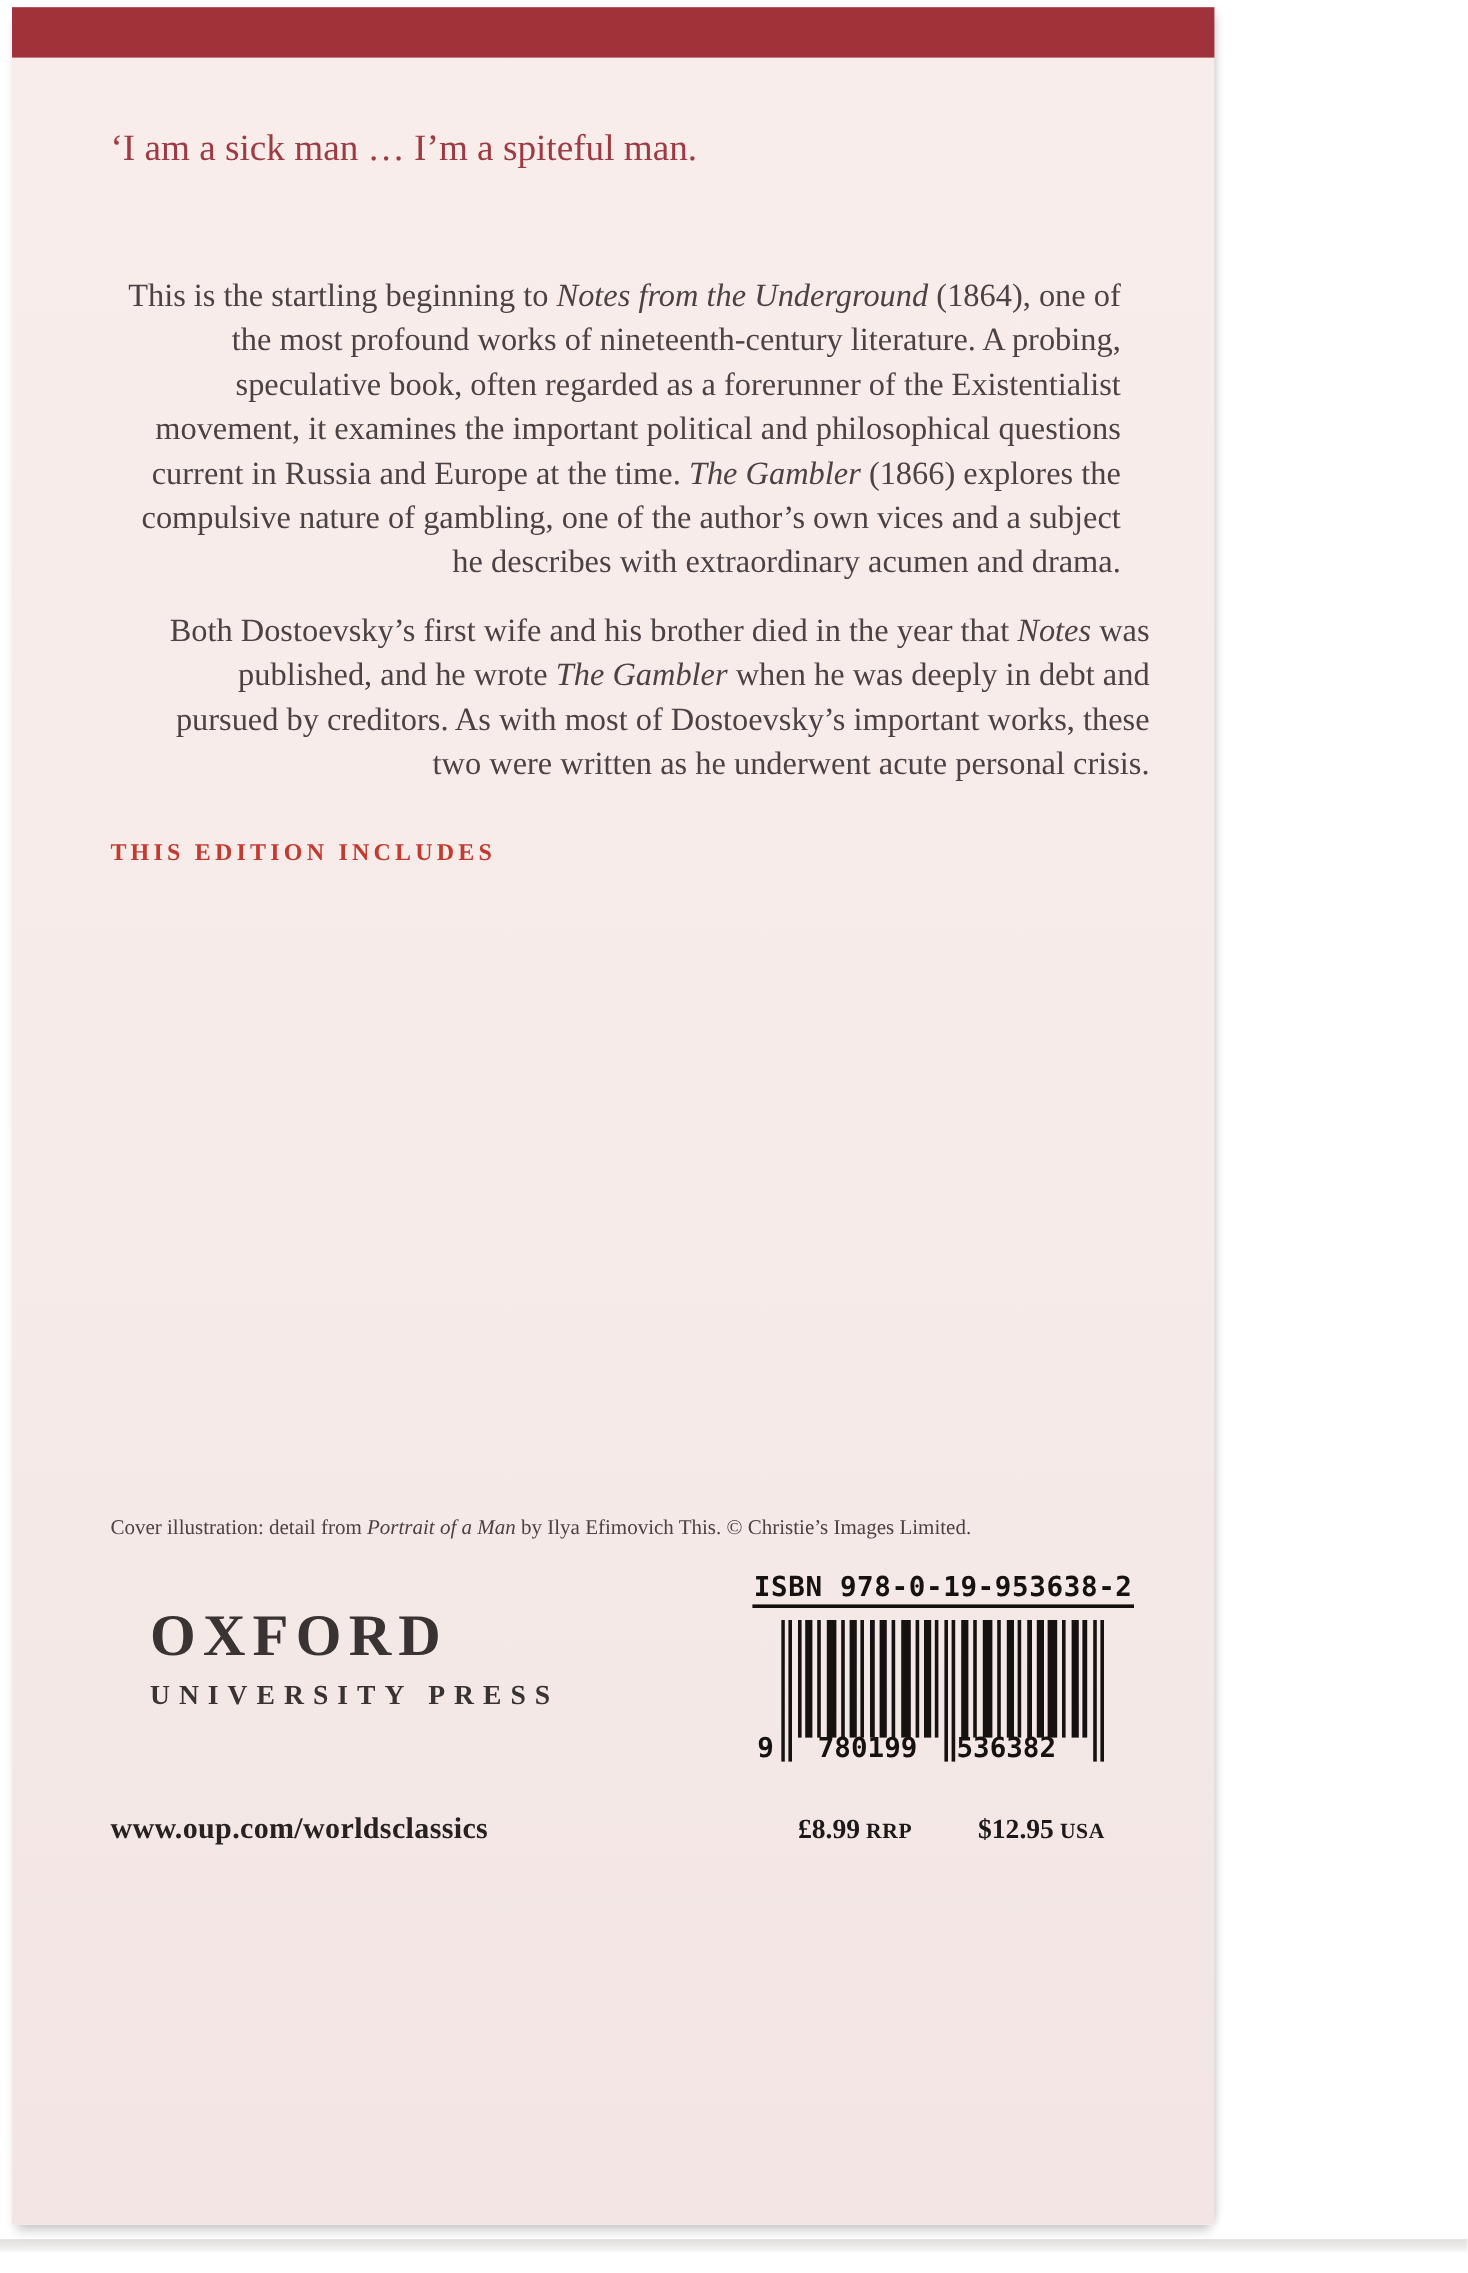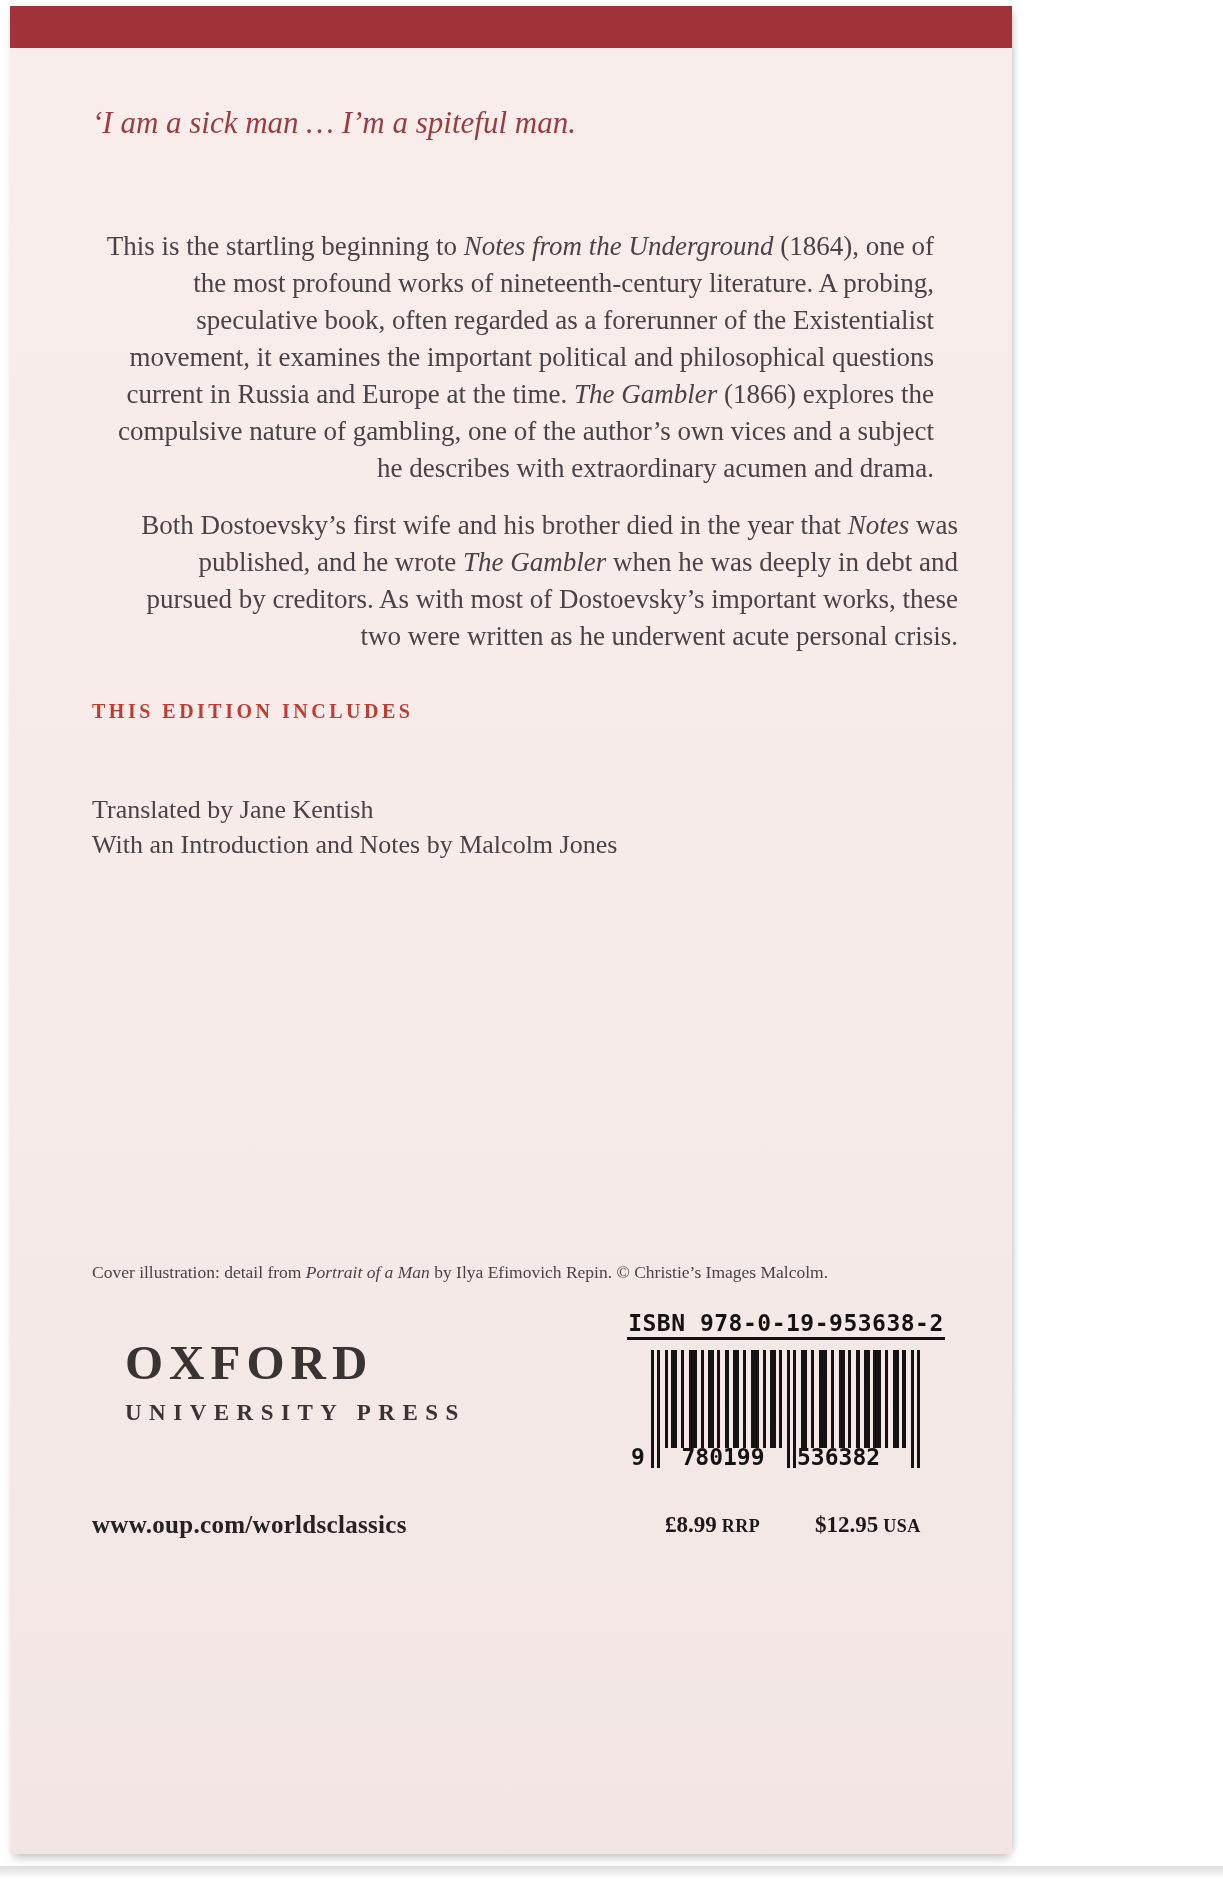--- a/index.html
+++ b/index.html
@@ -27,21 +27,21 @@
     background:var(--band,#a23239);
   }
   .photo-edge{
     position:absolute;left:0;right:0;top:1866px;height:12px;
     background:linear-gradient(180deg,#d9d5d4 0%, #efedec 70%, #ffffff 100%);
     opacity:.8;
   }
   .it{font-style:italic;}
   .pull-quote{
     position:absolute;left:82px;top:94px;width:860px;
-    font-size:31px;line-height:46px;color:var(--quote,#9d3b43);font-style:italic;
+    font-size:31px;line-height:46px;color:var(--quote,#9d3b43);
   }
   .para{
     position:absolute;left:82px;width:842px;
     font-size:27px;line-height:37px;color:var(--body,#4a4244);text-align:right;
   }
   .para1{top:222px;}
   .para2{top:501px;margin-left:24px;}
   .edition-heading{
     position:absolute;left:82px;top:694px;
     font-size:20px;font-weight:bold;letter-spacing:3.5px;
@@ -118,26 +118,22 @@
     <div>‘I am a sick man … I’m a spiteful man.</div>
   </div>
 
   <div class="para para1"><span>This is the startling beginning to </span><span class="it">Notes from the Underground</span><span> (1864), one of the most profound works of nineteenth-century literature. A probing, speculative book, often regarded as a forerunner of the Existentialist movement, it examines the important political and philosophical questions current in Russia and Europe at the time. </span><span class="it">The Gambler</span><span> (1866) explores the compulsive nature of gambling, one of the author’s own vices and a subject he describes with extraordinary acumen and drama.</span></div>
 
   <div class="para para2"><span>Both Dostoevsky’s first wife and his brother died in the year that </span><span class="it">Notes</span><span> was published, and he wrote </span><span class="it">The Gambler</span><span> when he was deeply in debt and pursued by creditors. As with most of Dostoevsky’s important works, these two were written as he underwent acute personal crisis.</span></div>
 
   <div class="edition-heading">THIS EDITION INCLUDES</div>
 
 
-  <div class="credits">
-    <div>Translated by Jane Kentish</div>
-    <div>With an Introduction and Notes by Malcolm Jones</div>
-  </div>
 
-  <div class="illustration-credit"><span>Cover illustration: detail from </span><span class="it">Portrait of a Man</span><span> by Ilya Efimovich Repin. © Christie’s Images Malcolm.</span></div>
+  <div class="illustration-credit"><span>Cover illustration: detail from </span><span class="it">Portrait of a Man</span><span> by Ilya Efimovich This. © Christie’s Images Limited.</span></div>
 
   <div class="publisher">
     <div class="oxford">OXFORD</div>
     <div class="oup">UNIVERSITY PRESS</div>
   </div>
 
   <div class="isbn-block">
     <div class="isbn-label">ISBN 978-0-19-953638-2</div>
     <div class="barcode">
       <svg width="270" height="120" viewBox="0 0 270 120" aria-hidden="true">

